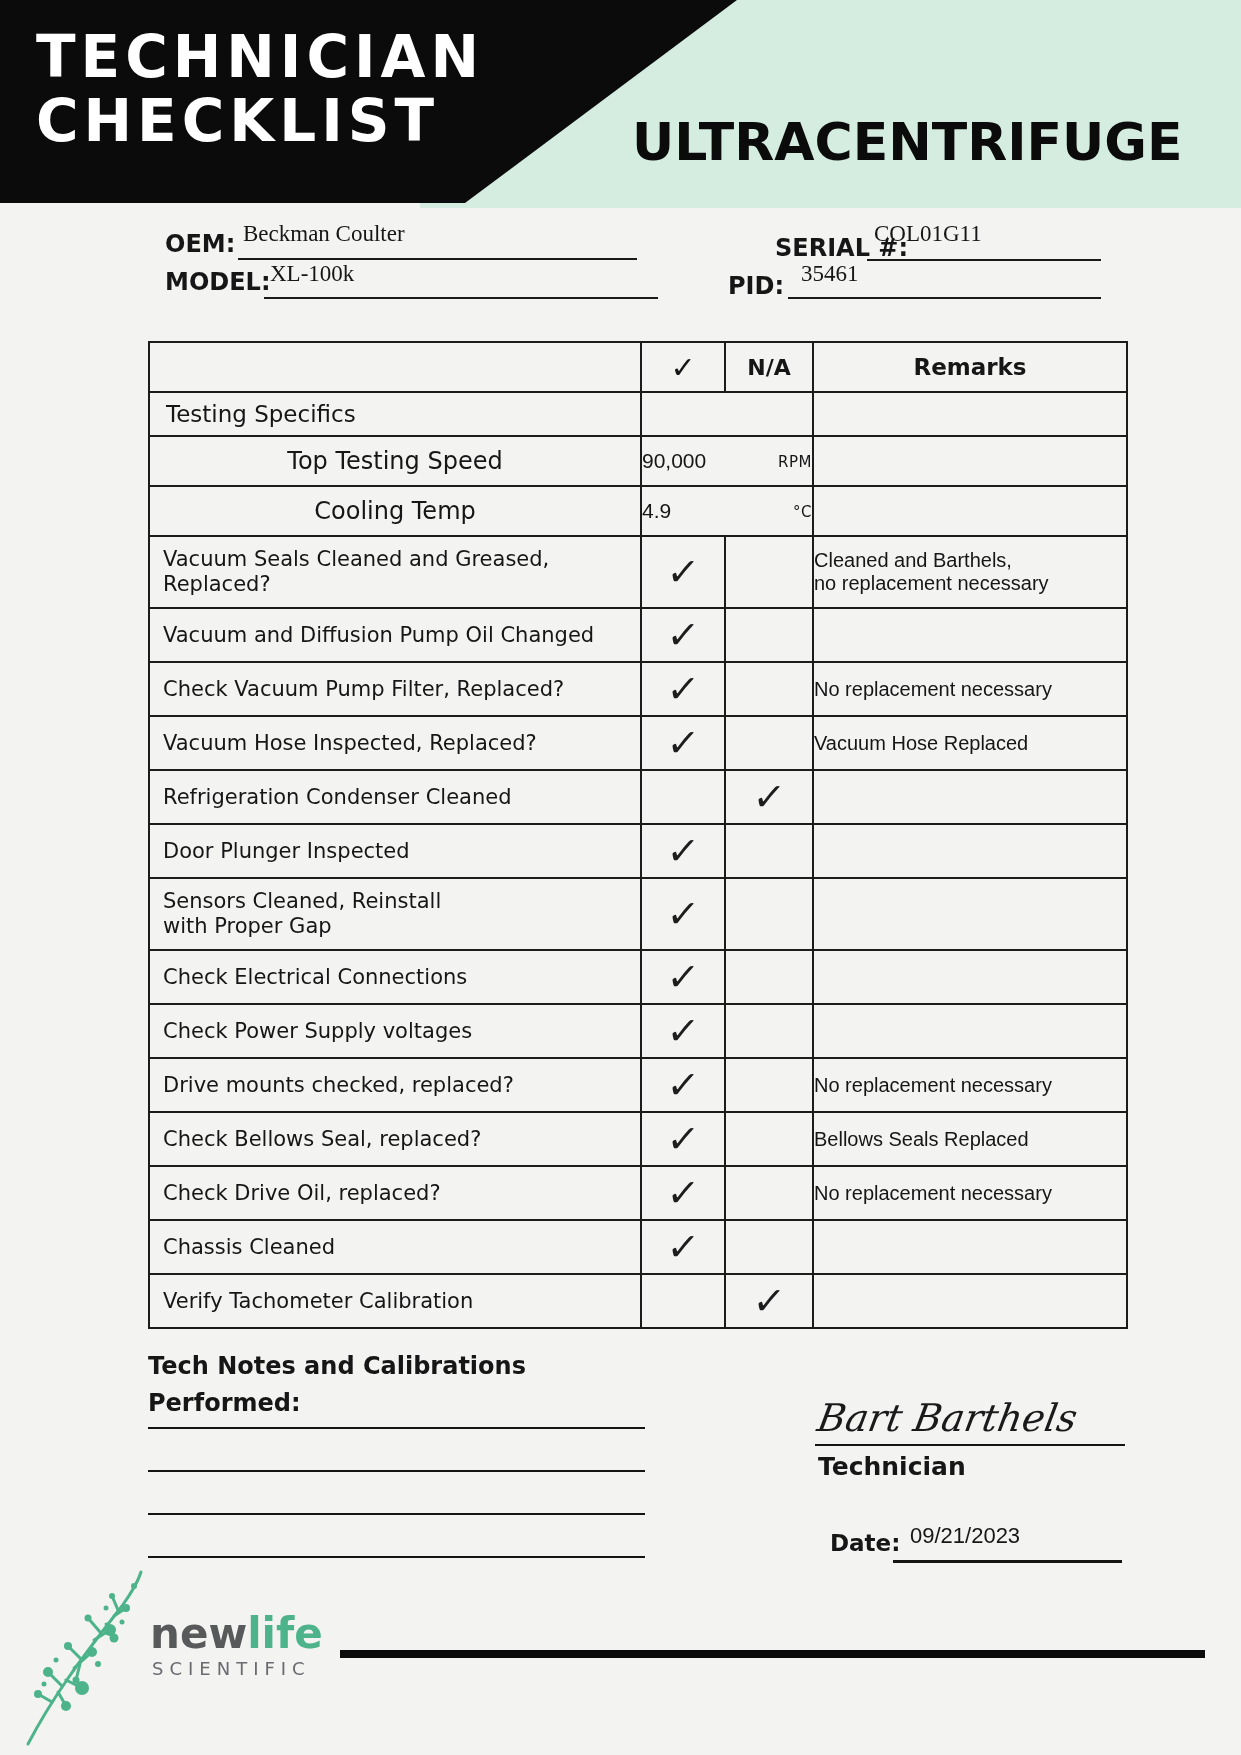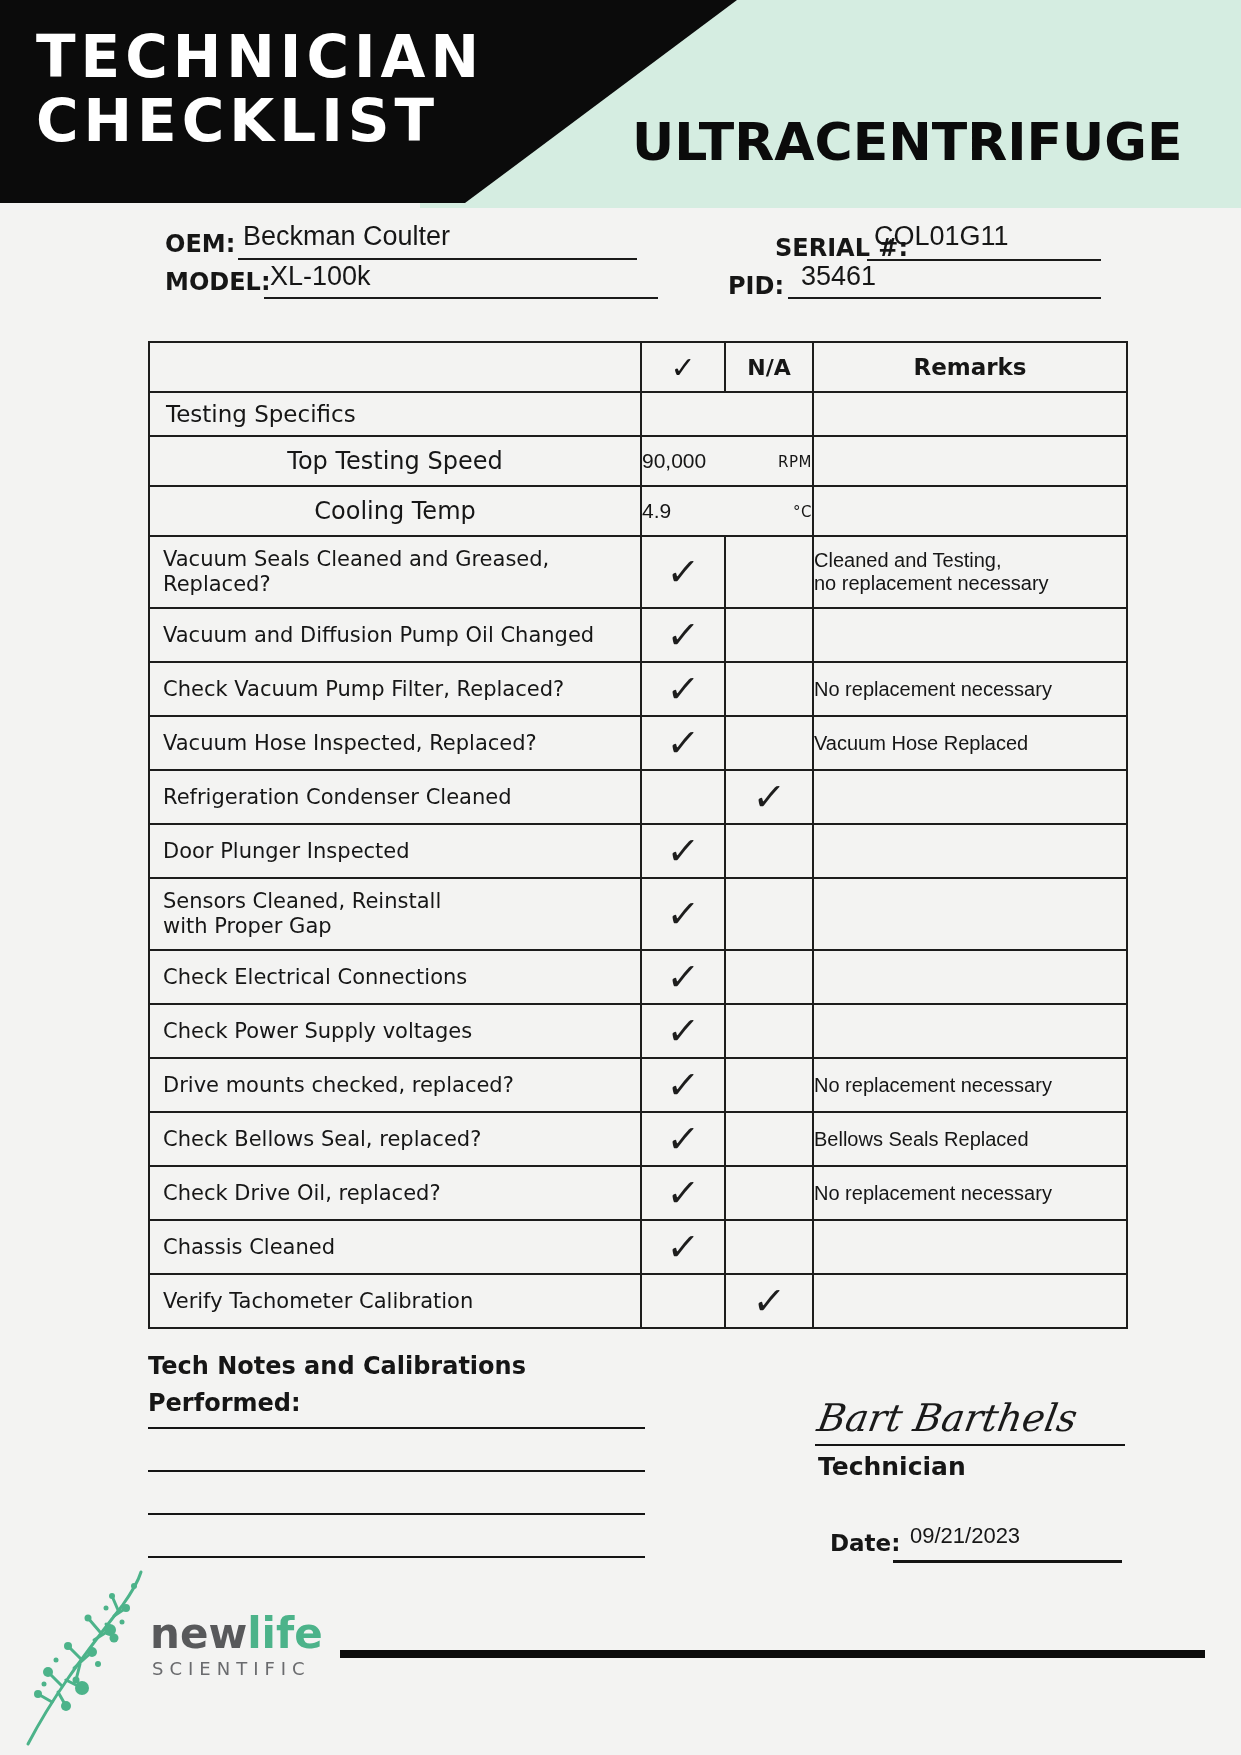--- a/index.html
+++ b/index.html
@@ -12,21 +12,21 @@
   .hdr-black{left:0;top:0;width:760px;height:203px;background:#0b0b0b;
              clip-path:polygon(0 0,737px 0,465px 203px,0 203px);}
   .title{color:#ffffff;font-weight:800;font-size:58px;line-height:58px;letter-spacing:5px;white-space:nowrap;}
   .title1{left:36px;top:28px;}
   .title2{left:36px;top:92px;}
   .subtitle{left:632px;top:116px;color:#0b0b0b;font-weight:800;font-size:52px;line-height:52px;
             letter-spacing:0px;white-space:nowrap;}
 
   
   .flabel{font-weight:700;font-size:24px;white-space:nowrap;}
-  .fvalue{font-family:Liberation Sans, sans-serif;font-size:27px;white-space:nowrap;}
+  .fvalue{font-family:Liberation Serif, serif;font-size:23px;white-space:nowrap;}
   .fline{height:2px;background:#1a1a1a;}
 
   
   table.check{position:absolute;left:148px;top:341px;width:970px;border-collapse:collapse;
               table-layout:fixed;}
   table.check td,table.check th{border:2px solid #1c1c1c;vertical-align:middle;padding:0;}
   table.check thead tr{height:50px;}
   th.h-item{width:490px;}
   th.h-check{width:82px;font-size:30px;font-weight:700;text-align:center;}
   th.h-na{width:86px;font-size:22px;font-weight:700;text-align:center;}
@@ -120,21 +120,21 @@
             <span class="val">4.9</span>
             <span class="unit">°C</span>
           </td>
           <td class="c-remark"></td>
         </tr>
         <tr class="row-check tall">
           <td class="c-item">Vacuum Seals Cleaned and Greased,
 Replaced?</td>
           <td class="c-check"><span class="mark">✓</span></td>
           <td class="c-na"></td>
-          <td class="c-remark">Cleaned and Testing,
+          <td class="c-remark">Cleaned and Barthels,
 no replacement necessary</td>
         </tr>
         <tr class="row-check">
           <td class="c-item">Vacuum and Diffusion Pump Oil Changed</td>
           <td class="c-check"><span class="mark">✓</span></td>
           <td class="c-na"></td>
           <td class="c-remark"></td>
         </tr>
         <tr class="row-check">
           <td class="c-item">Check Vacuum Pump Filter, Replaced?</td>

